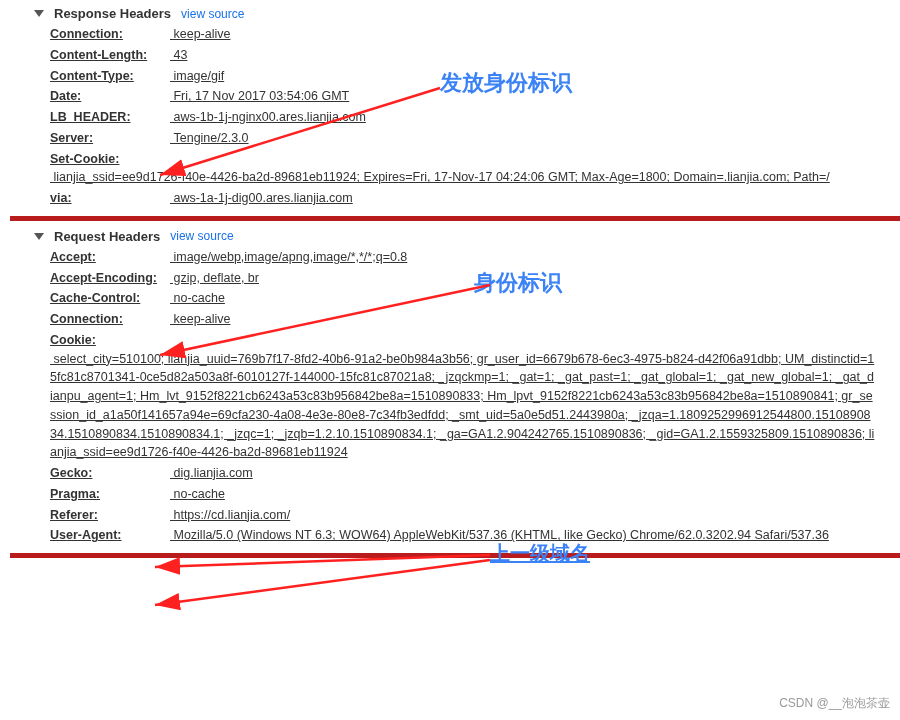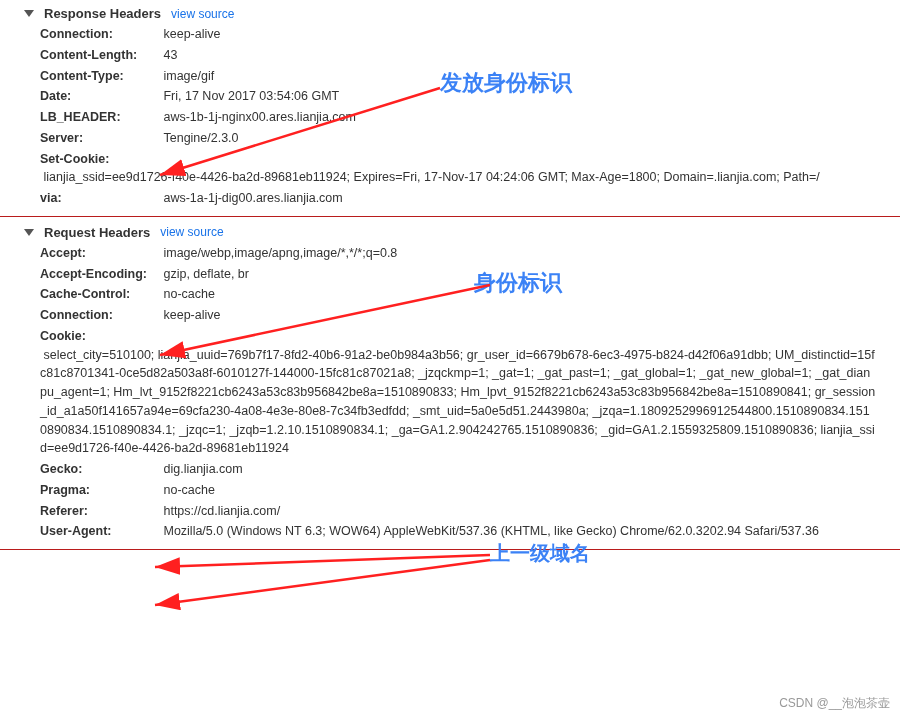--- a/index.html
+++ b/index.html
@@ -9,21 +9,22 @@
       background: #fff;
       color: #333;
       width: 900px;
       min-height: 720px;
       position: relative;
       overflow: hidden;
     }
 
     .section {
       padding: 6px 24px;
-      border-bottom: 1px solid #b91c1c;
+      border-bottom: 5px solid #b91c1c;
+      margin-left: 10px;
     }
 
     .section-header {
       display: flex;
       align-items: center;
       gap: 10px;
       margin-bottom: 4px;
       font-weight: bold;
       font-size: 13px;
       color: #333;
@@ -46,20 +47,21 @@
       text-decoration: none;
     }
 
     .header-row {
       display: flex;
       flex-wrap: wrap;
       margin: 2px 0;
       padding-left: 16px;
       line-height: 1.5;
       font-size: 12.5px;
+      text-decoration: underline;
     }
 
     .header-name {
       font-weight: bold;
       min-width: 120px;
       flex-shrink: 0;
     }
 
     .header-value {
       color: #333;
@@ -199,21 +201,21 @@
 
 <svg class="arrow" style="top:0;left:0;width:900px;height:720px;position:absolute;" viewBox="0 0 900 720">
   <line x1="490" y1="285" x2="160" y2="355" stroke="#ff2020" stroke-width="2.5" marker-end="url(#arrowhead2)"></line>
   <defs>
     <marker id="arrowhead2" markerWidth="10" markerHeight="7" refX="10" refY="3.5" orient="auto">
       <polygon points="0 0, 10 3.5, 0 7" fill="#ff2020"></polygon>
     </marker>
   </defs>
 </svg>
 
-<div class="annotation" style="top: 540px; left: 490px; font-size: 20px;">上一级域名</div>
+<div class="annotation" style="top: 540px; left: 490px; font-size: 20px; text-decoration: underline;">上一级域名</div>
 
 <svg class="arrow" style="top:0;left:0;width:900px;height:720px;position:absolute;" viewBox="0 0 900 720">
   <line x1="490" y1="555" x2="155" y2="567" stroke="#ff2020" stroke-width="2.5" marker-end="url(#arrowhead3)"></line>
   <defs>
     <marker id="arrowhead3" markerWidth="10" markerHeight="7" refX="10" refY="3.5" orient="auto">
       <polygon points="0 0, 10 3.5, 0 7" fill="#ff2020"></polygon>
     </marker>
   </defs>
 </svg>
 

